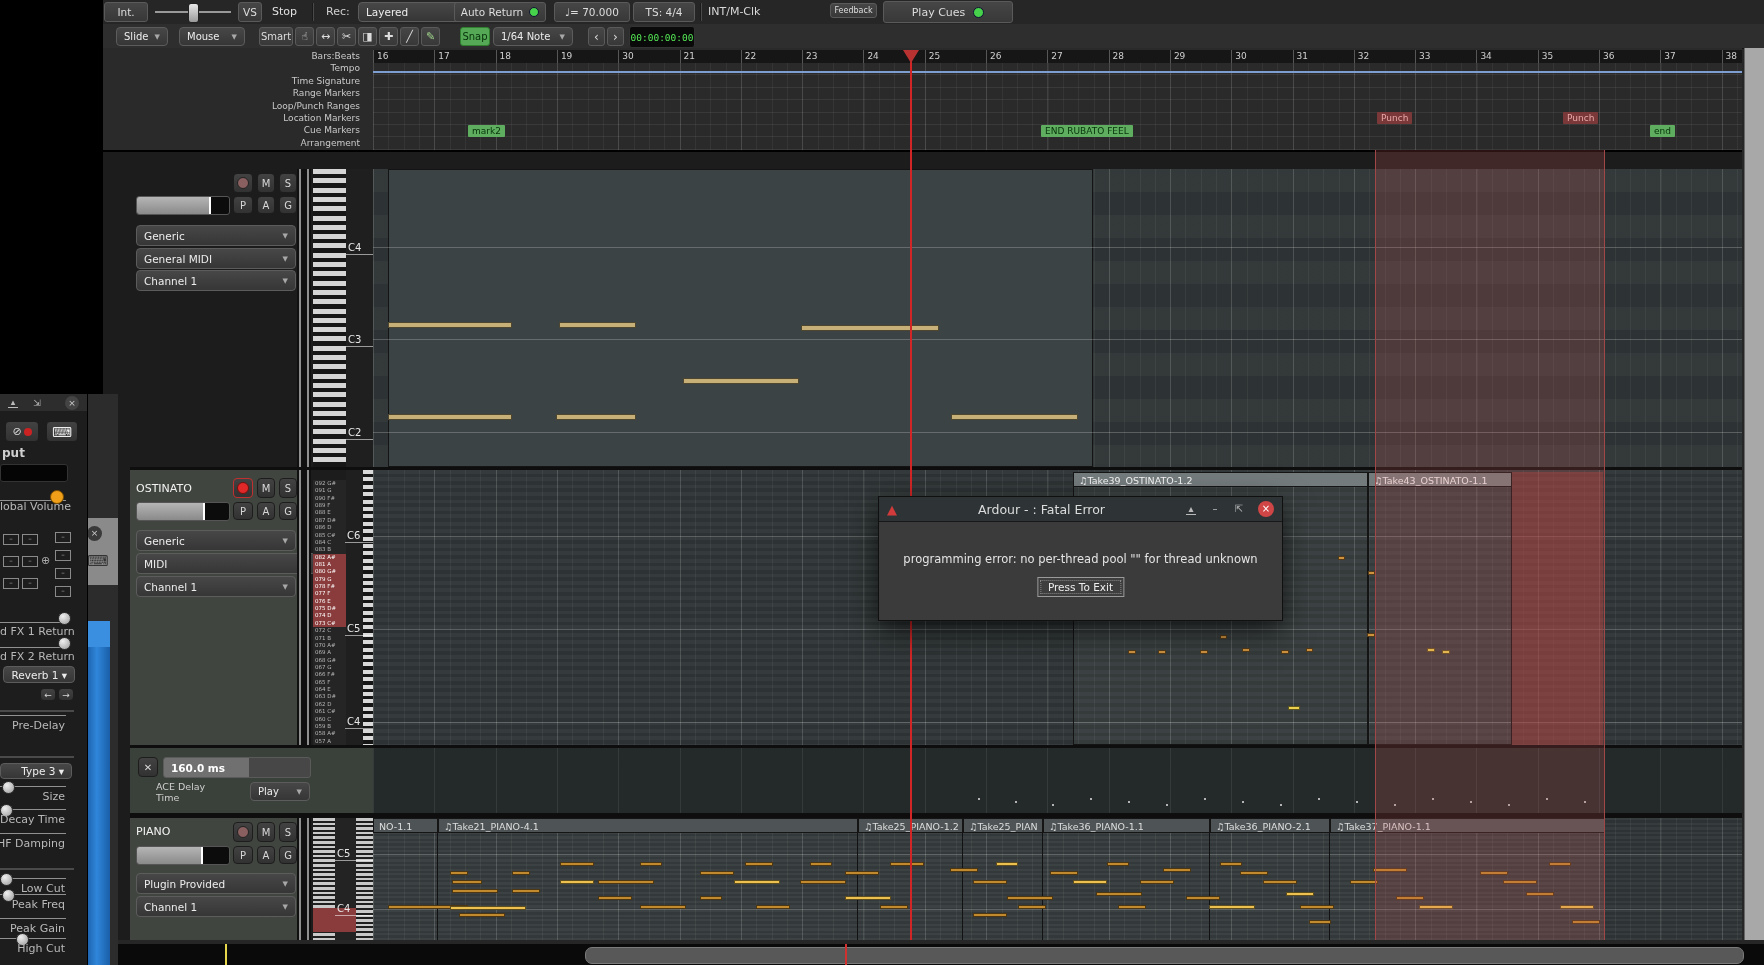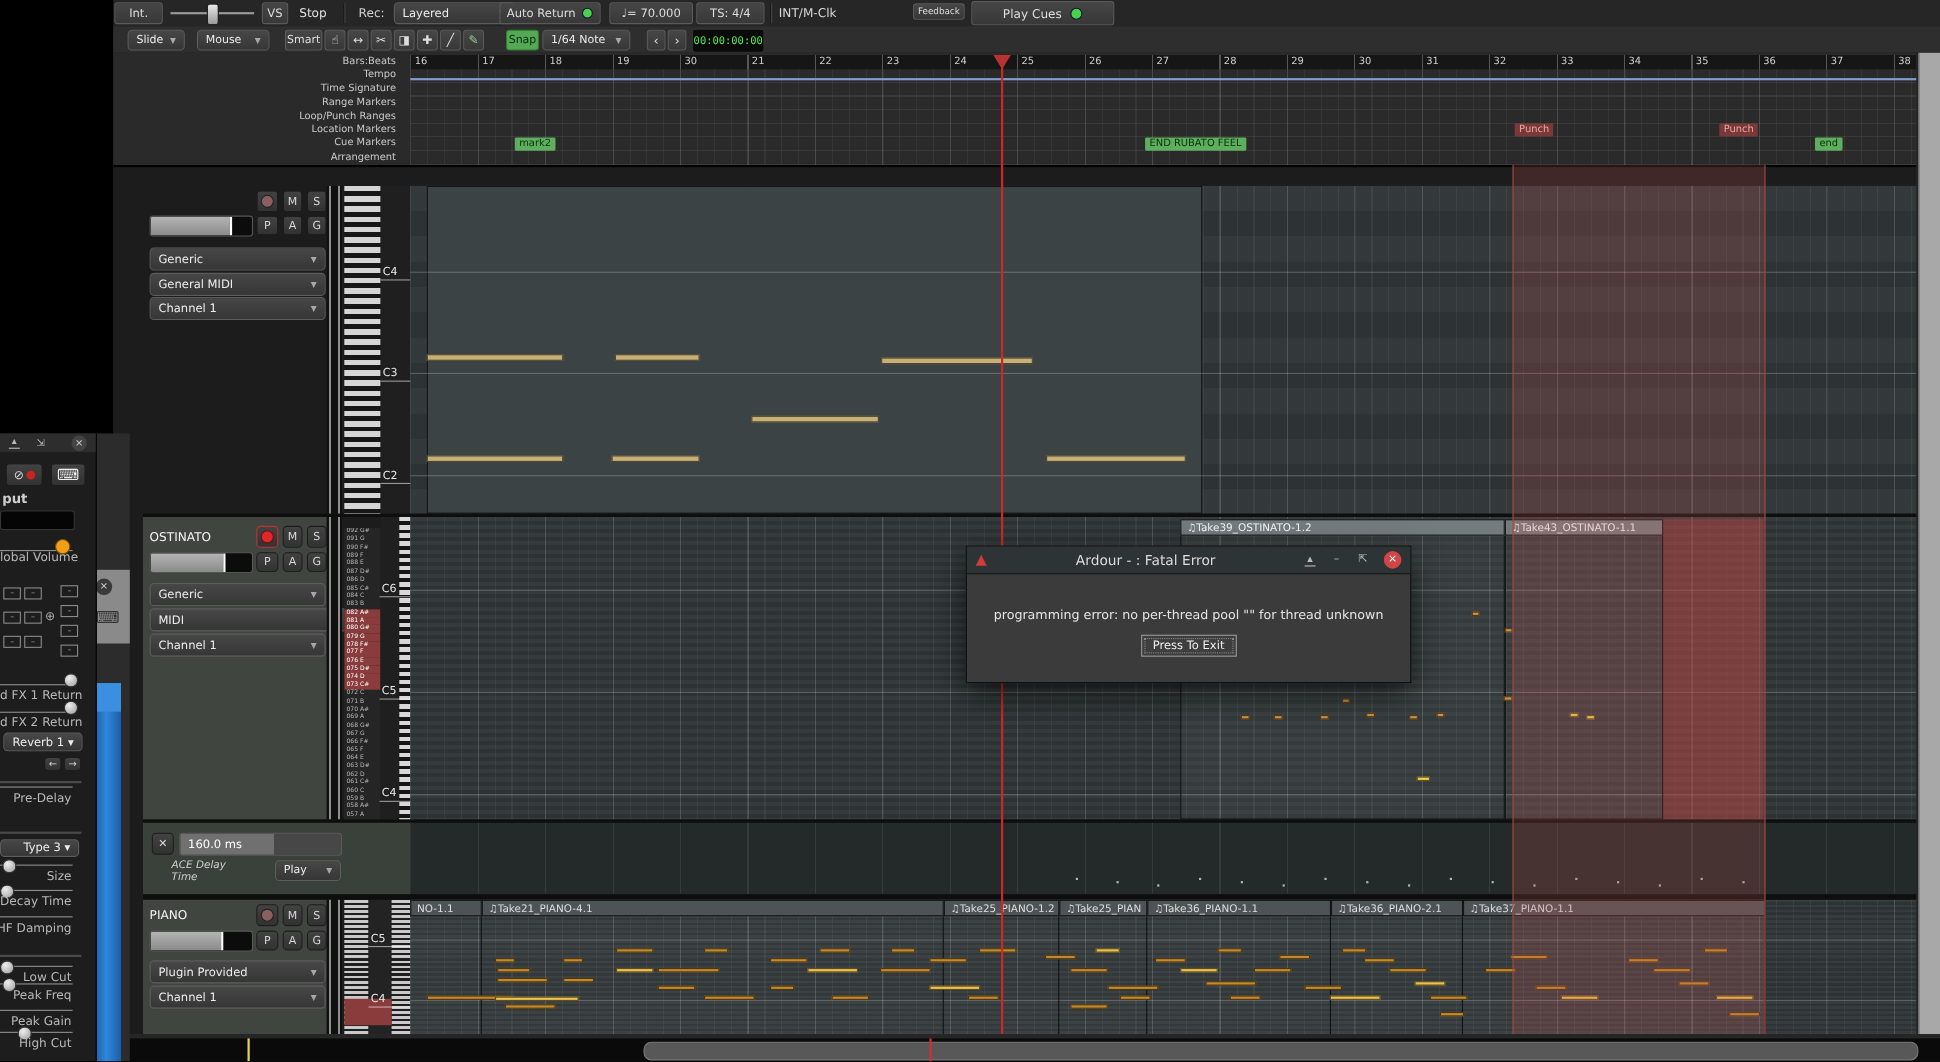--- a/index.html
+++ b/index.html
@@ -330,23 +330,23 @@
       <div class="note" style="left: 915px; top: 236px; width: 12px; height: 4px; background: rgb(236, 209, 79);"></div>
       <div class="note" style="left: 847px; top: 165px; width: 7px; height: 4px; background: rgb(207, 147, 64);"></div>
       <div class="note" style="left: 727px; top: 110px; width: 7px; height: 4px; background: rgb(207, 147, 64);"></div>
       <div class="note" style="left: 882px; top: 113px; width: 7px; height: 4px; background: rgb(207, 147, 64);"></div>
     </div>
 
   <div class="abs" style="left:130px;top:745px;width:1612px;height:3px;background:#0e0e0e;"></div>
   <div class="abs" style="left:130px;top:748px;width:243px;height:65px;background:#3a403a;"></div>
   <div class="abs sq" style="left:138px;top:757px;width:20px;height:20px;">✕</div>
   <div class="abs" style="left:163px;top:757px;width:148px;height:21px;border:1px solid #5a5a5a;border-radius:3px;background:linear-gradient(90deg,#707070 0 58%,#474747 58% 100%);display:flex;align-items:center;box-sizing:border-box;">
-    <span style="font-size:10.5px;color:#fff;padding-left:7px;">160.0 ms</span>
-  </div>
-  <div class="abs" style="left:156px;top:781px;font-size:9.5px;font-style:italic;color:#cfcfcf;line-height:11px;">
+    <span style="font-size:10.5px;color:#fff;padding-left:7px;font-weight:bold;">160.0 ms</span>
+  </div>
+  <div class="abs" style="left:156px;top:781px;font-size:9.5px;color:#cfcfcf;line-height:11px;">
     <div>ACE Delay</div>
       <div>Time</div>
   </div>
   <div class="abs dd" style="left:250px;top:782px;width:60px;height:19px;font-size:10px;">
       <span>Play</span>
       <span class="arr">▼</span>
     </div>
   <div class="abs" id="canvas-delay" style="left:373px;top:748px;width:1369px;height:65px;background:#24292a;
        background-image:repeating-linear-gradient(90deg, rgba(255,255,255,.08) 0 1px, transparent 1px 61.3px);">
       <div style="position: absolute; left: 605px; top: 50px; width: 2px; height: 2px; background: rgb(180, 180, 180);"></div>

